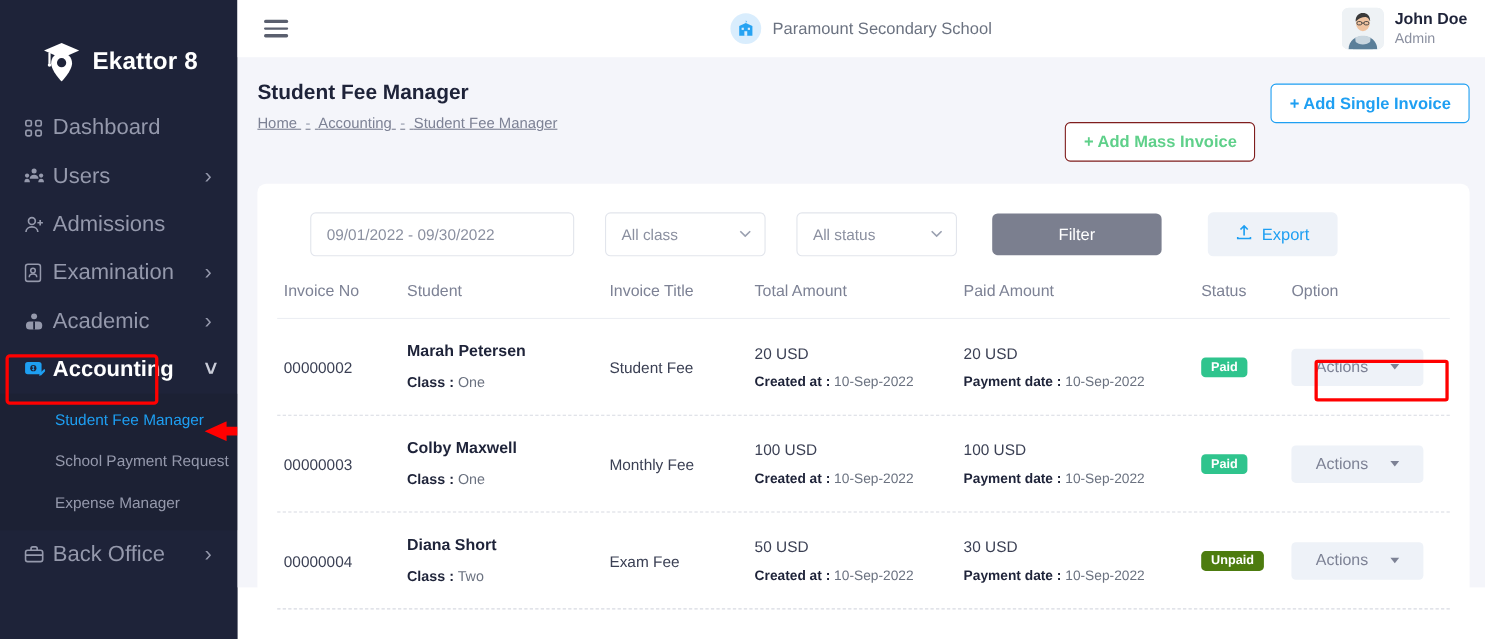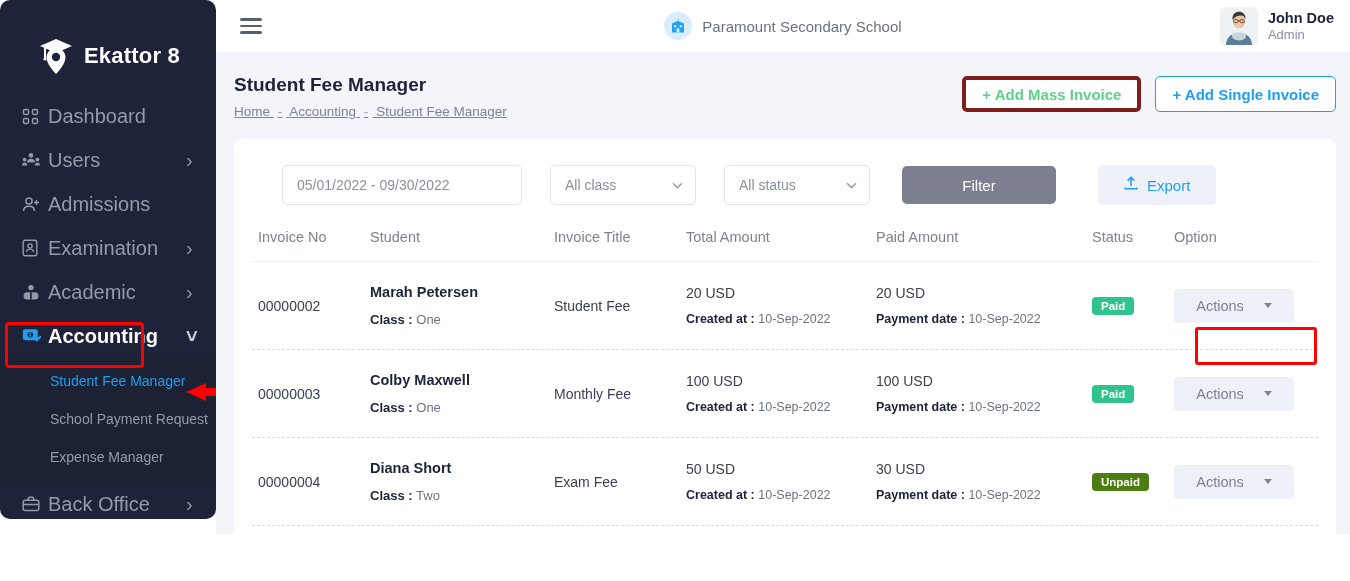--- a/index.html
+++ b/index.html
@@ -6,25 +6,24 @@
   html, body {
     width: 1350px; height: 581px;
     font-family: "Liberation Sans", sans-serif;
     overflow: hidden;
     background: #ffffff;
   }
   #app { position: relative; width: 1350px; height: 581px; display: flex; }
 
   
   .sidebar {
-    width: 216px; height: 519px; flex: 0 0 216px;
+    width: 216px; height: 581px; flex: 0 0 216px;
     background: #1e2339;
     position: relative;
     overflow: hidden;
-    border-radius: 10px;
   }
   .brand {
     display: flex; align-items: center; gap: 10px;
     padding: 26px 0 0 38px;
     height: 86px;
   }
   .brand-logo { width: 36px; height: 40px; flex: 0 0 36px; position: relative; }
   .brand-name {
     color: #ffffff; font-size: 22px; font-weight: 700; letter-spacing: .2px;
   }
@@ -106,21 +105,21 @@
   .breadcrumb { margin-top: 8px; font-size: 13.5px; color: #7d8295; text-decoration: underline; }
   .breadcrumb .bc-sep { color: #9aa0b0; margin: 0 4px; }
   .breadcrumb .bc-last { color: #7d8295; }
 
   .head-actions { margin-left: auto; display: flex; gap: 14px; padding-top: 2px; }
   .btn-outline {
     height: 36px; padding: 0 16px; border-radius: 5px; background: #ffffff;
     font-size: 15px; font-weight: 700; cursor: pointer;
     display: flex; align-items: center; white-space: nowrap;
   }
-  .btn-green { border: 4px solid #7f1d1d; color: #5fd08a; }
+  .btn-green { border: 1px solid #7f1d1d; color: #5fd08a; margin-top: 35px; }
   .btn-blue  { border: 1px solid #1e9ff2; color: #1e9ff2; }
 
   
   .card {
     margin: 20px 14px 0 18px; background: #ffffff;
     border-radius: 8px; min-height: 430px;
     padding: 22px 18px 0 18px;
     position: relative;
   }
 
@@ -376,21 +375,21 @@
       </div>
       <div class="head-actions">
         <div class="btn-outline btn-green">+ Add Mass Invoice</div>
         <div class="btn-outline btn-blue">+ Add Single Invoice</div>
       </div>
     </div>
 
     <div class="card">
 
       <div class="filters">
-        <div class="f-date">05/01/2022 - 09/30/2022</div>
+        <div class="f-date">09/01/2022 - 09/30/2022</div>
         <div class="f-select">
           <span class="sel-label">All class</span>
           <span class="chev">
             <svg width="11" height="7" viewBox="0 0 11 7" fill="none" stroke="currentColor" stroke-width="1.5">
                 <path d="M1 1.2 L5.5 5.6 L10 1.2"></path>
               </svg>
           </span>
         </div>
         <div class="f-select">
           <span class="sel-label">All status</span>

